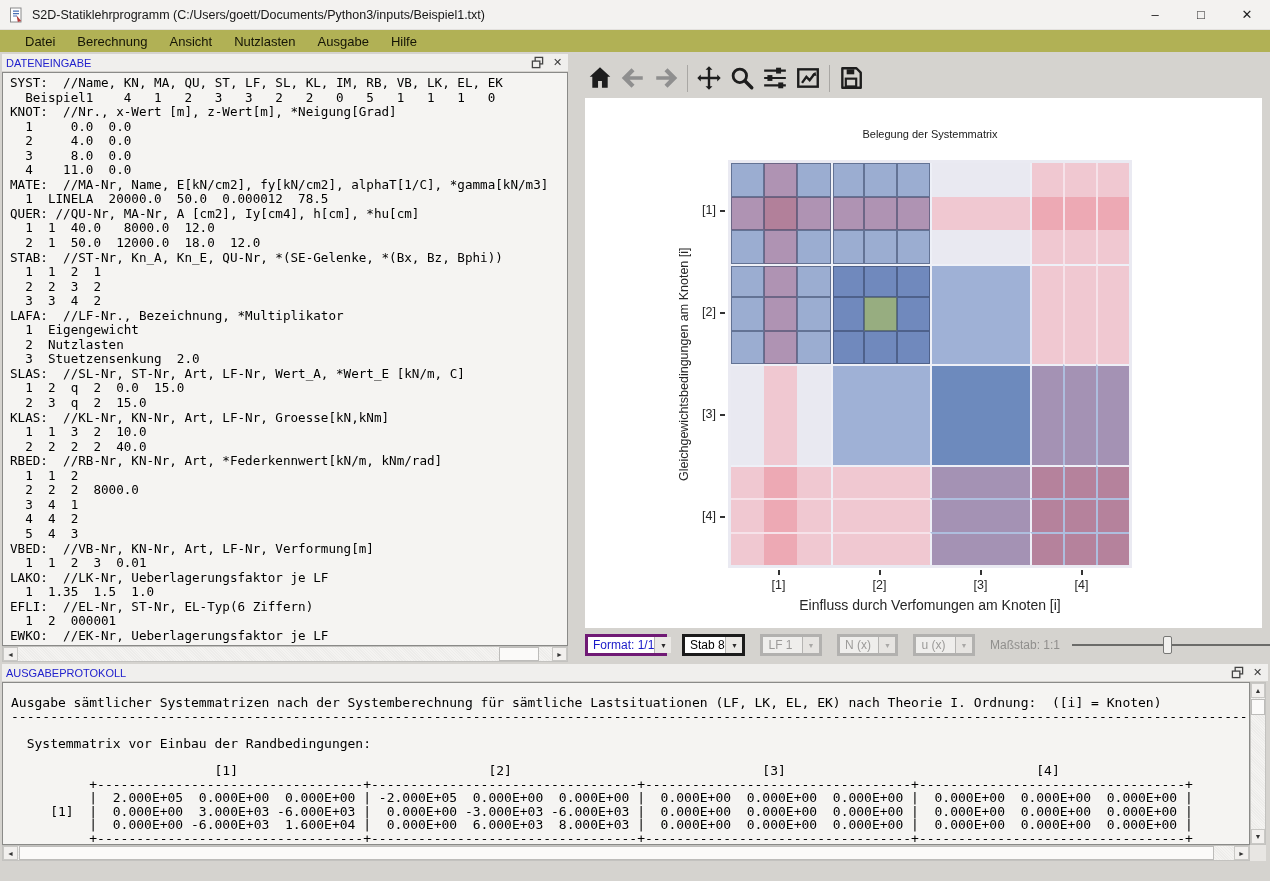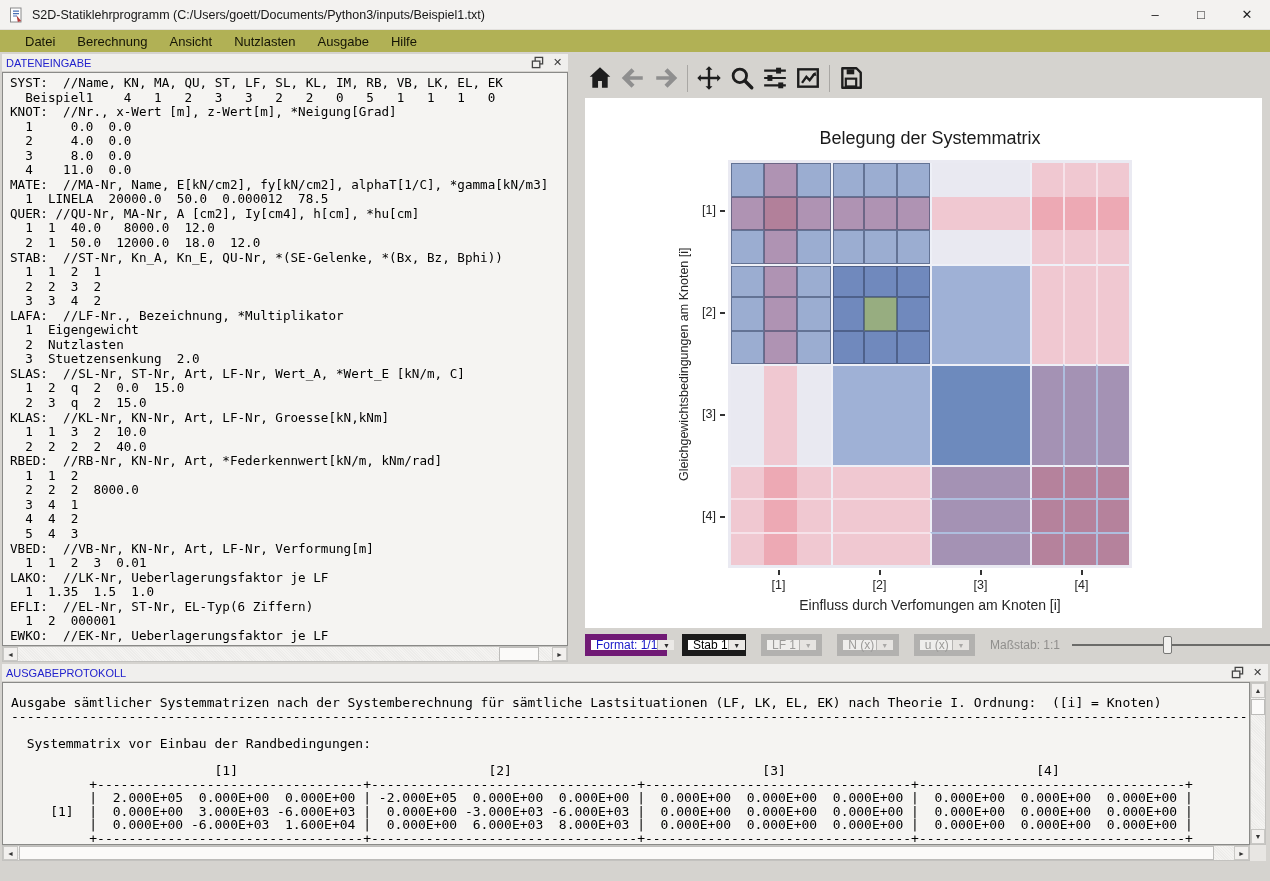--- a/index.html
+++ b/index.html
@@ -58,38 +58,38 @@
   
   .mpl-toolbar{position:absolute;left:586px;top:58px;width:680px;height:40px;
     display:flex;align-items:center;}
   .tb-icon{width:27px;height:27px;margin-right:6px;display:flex;align-items:center;
     justify-content:center;}
   .tb-sep{width:1px;height:27px;background:#a9a7a4;margin:0 7px 0 2px;}
 
   
   .figure{position:absolute;left:585px;top:98px;width:677px;height:530px;background:#ffffff;}
   .chart-title{position:absolute;left:143px;top:30px;width:404px;text-align:center;
-    font-size:18px;color:#1a1a1a;}
+    font-size:11px;color:#1a1a1a;}
   .axes{position:absolute;left:143px;top:62px;width:404px;height:408px;background:#eaeaf2;
     padding:3px;}
   .heat{display:grid;width:100%;height:100%;
     grid-template-columns:repeat(12,1fr);grid-template-rows:repeat(12,1fr);}
   .heat div{width:100%;height:100%;}
   .xlabel{position:absolute;left:143px;top:499px;width:404px;text-align:center;
     font-size:14px;color:#262626;}
   .ylabel{position:absolute;left:90px;top:62px;width:18px;height:408px;
     writing-mode:vertical-rl;transform:rotate(180deg);display:flex;align-items:center;
     justify-content:center;font-size:12.5px;color:#262626;white-space:nowrap;}
   .tick-label{position:absolute;font-size:12.5px;color:#262626;}
   .tick-dash{position:absolute;background:#333;}
 
   
   .controls{position:absolute;left:585px;top:633px;width:685px;height:24px;
     display:flex;align-items:center;}
-  .combo{height:22px;background:#fff;border:6px solid #701a75;display:flex;
+  .combo{height:22px;background:#fff;border:3px solid #701a75;display:flex;
     align-items:center;font-size:12px;margin-right:15px;}
   .combo .lbl{padding-left:5px;white-space:nowrap;flex:1 1 auto;}
   .combo .arrowbox{flex:0 0 17px;height:100%;background:#ebe9e6;border-left:1px solid #b5b4b2;
     display:flex;align-items:center;justify-content:center;font-size:7px;color:#2c2c2c;}
   .combo.blue .lbl{color:#1919c8;}
   .combo.active{border-color:#1b1b1b;}
   .combo.disabled{background:#efeeec;border-color:#b2b1af;}
   .combo.disabled .lbl{color:#9c9b99;}
   .combo.disabled .arrowbox{color:#a9a8a6;background:#e6e4e1;}
   .scale-label{font-size:12px;color:#908f8d;white-space:nowrap;margin-right:12px;}
@@ -415,21 +415,21 @@
     <div class="tick-dash" style="left: 135px; top: 418px; width: 5px; height: 2px;"></div>
     <div class="tick-label" style="left: 95px; top: 411px; width: 36px; text-align: right;">[4]</div>
   </div>
 
 <div class="controls" id="controls-row">
     <div class="combo blue" style="width: 82px;">
       <span class="lbl">Format: 1/1</span>
       <span class="arrowbox">▼</span>
     </div>
     <div class="combo active" style="width: 64px;">
-      <span class="lbl">Stab 1</span>
+      <span class="lbl">Stab 8</span>
       <span class="arrowbox">▼</span>
     </div>
     <div class="combo disabled" style="width: 62px;">
       <span class="lbl">LF 1</span>
       <span class="arrowbox">▼</span>
     </div>
     <div class="combo disabled" style="width: 62px;">
       <span class="lbl">N (x)</span>
       <span class="arrowbox">▼</span>
     </div>

